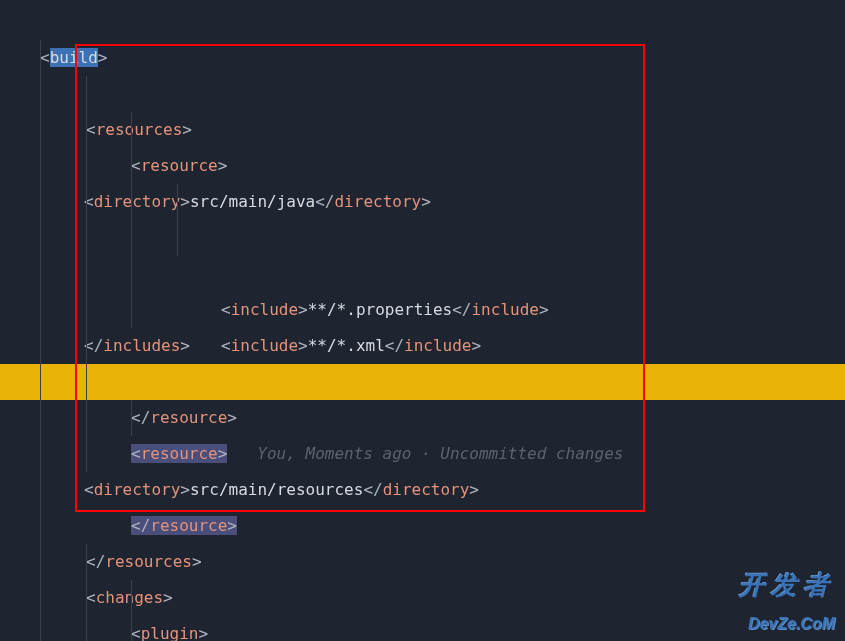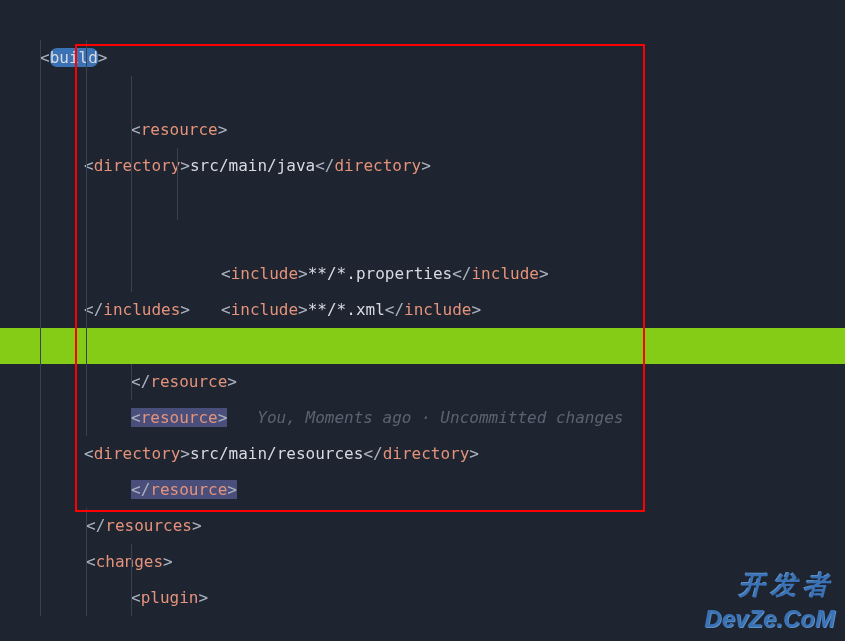--- a/index.html
+++ b/index.html
@@ -31,25 +31,25 @@
   .g2 { left: 86px; }
   .g3 { left: 131px; }
   .g4 { left: 177px; }
   .content { position: absolute; left: 0; }
   .ind0 { padding-left: 40px; }
   .ind1 { padding-left: 86px; }
   .ind2 { padding-left: 131px; }
   .ind3 { padding-left: 84px; }
   .ind4 { padding-left: 221px; margin-top: 36px; }
   .bracket { color: #abb2bf; }
-  .tag { color: #e5937b; border-radius: 7px; }
+  .tag { color: #e5937b; }
   .text { color: #d7dae0; }
   .sel { background: #3a72b5; color: #d7dae0; }
   .sel2 { background: #4a4e7a; }
-  .highlighted-line { background: #84cc16; padding-left: 28px; }
+  .highlighted-line { background: #eab308; padding-left: 28px; }
   .gitlens {
     color: #5c6370;
     font-style: italic;
     margin-left: 30px;
   }
   .redbox {
     position: absolute;
     left: 75px;
     top: 44px;
     width: 570px;
@@ -71,38 +71,42 @@
     font-style: italic;
     z-index: 20;
     pointer-events: none;
     margin-top: 14px;
   }
   .watermark2 {
     position: absolute;
     right: 10px;
     bottom: 8px;
     font-family: 'Arial', sans-serif;
-    font-size: 24px;
+    font-size: 16px;
     color: #3a72b5;
     text-shadow: 1px 1px 0 #5a8fc5;
     font-weight: bold;
     font-style: italic;
     z-index: 20;
     pointer-events: none;
   }
 </style>
 </head>
 <body>
 
 <div class="editor">
 
   <div class="line">
     <span class="content ind0"><span class="bracket">&lt;</span><span class="tag sel">build</span><span class="bracket">&gt;</span></span>
   </div>
 
+  <div class="line">
+    <div class="guide g1"></div>
+    <span class="content ind1"><span class="bracket">&lt;</span><span class="tag">resources</span><span class="bracket">&gt;</span></span>
+  </div>
 
   <div class="line">
     <div class="guide g1"></div><div class="guide g2"></div>
     <span class="content ind2"><span class="bracket">&lt;</span><span class="tag">resource</span><span class="bracket">&gt;</span></span>
   </div>
 
   <div class="line">
     <div class="guide g1"></div><div class="guide g2"></div><div class="guide g3"></div>
     <span class="content ind3"><span class="bracket">&lt;</span><span class="tag">directory</span><span class="bracket">&gt;</span><span class="text">src/main/java</span><span class="bracket">&lt;/</span><span class="tag">directory</span><span class="bracket">&gt;</span></span>
   </div>

